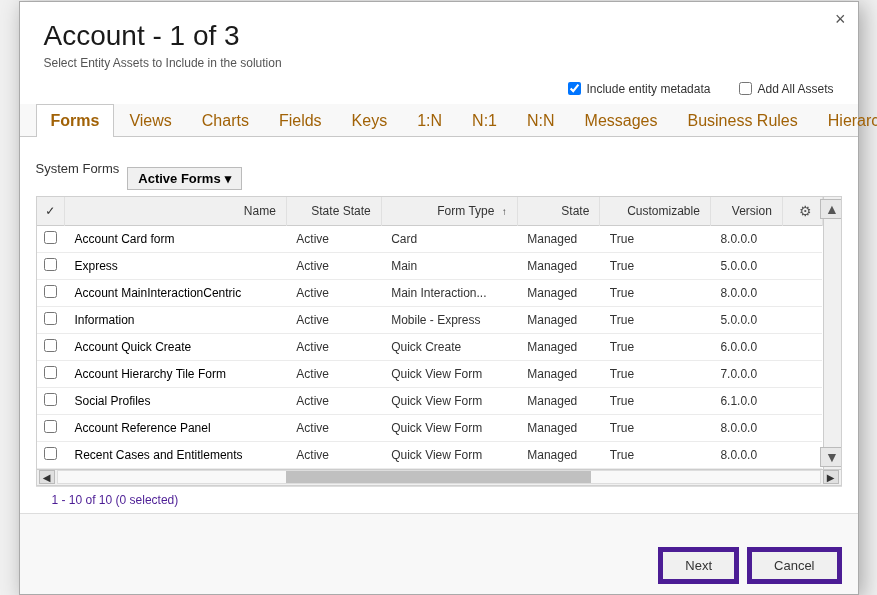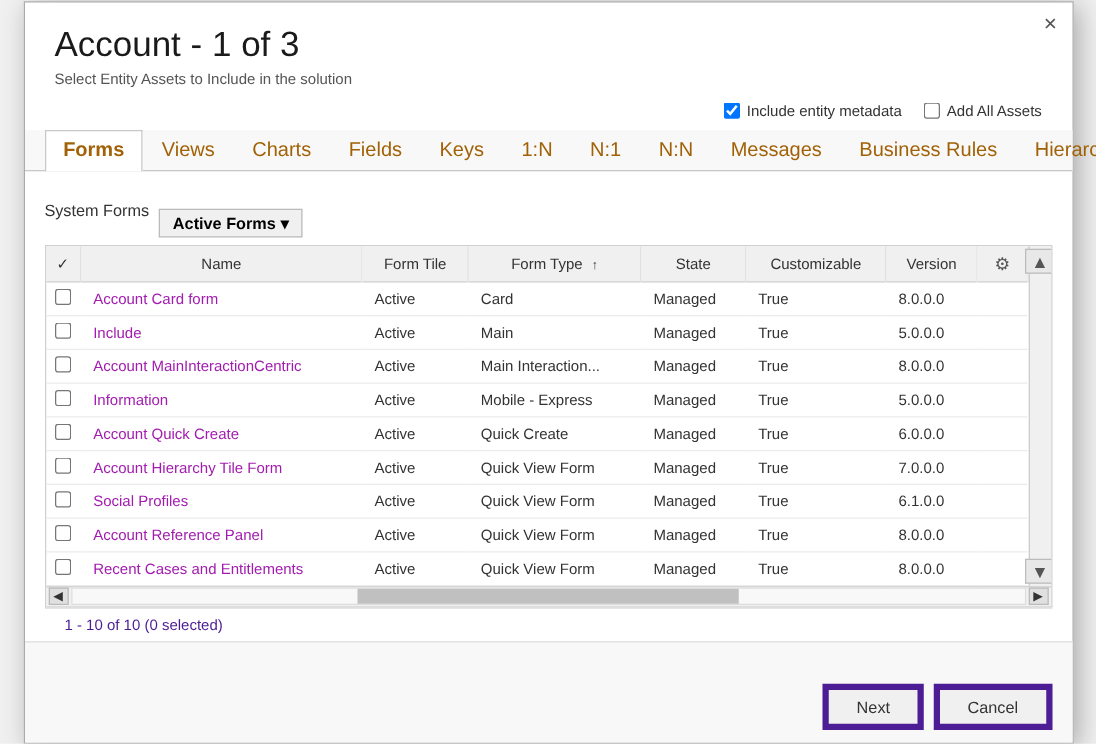--- a/index.html
+++ b/index.html
@@ -43,21 +43,21 @@
       color: #1a1a1a;
       margin-bottom: 4px;
     }
     .dialog-subtitle {
       font-size: 12px;
       color: #555;
     }
     .dialog-options {
       display: flex;
       align-items: center;
-      gap: 18px;
+      gap: 29px;
       padding: 4px 24px 8px 24px;
       justify-content: flex-end;
     }
     .checkbox-label {
       display: flex;
       align-items: center;
       gap: 5px;
       font-size: 12px;
       color: #333;
       cursor: pointer;
@@ -163,39 +163,39 @@
       width: calc(100% - 18px);
       border-collapse: collapse;
       font-size: 12px;
     }
     thead tr {
       background: #f0f0f0;
       border-bottom: 1px solid #ccc;
     }
     th {
       padding: 6px 10px;
-      text-align: center;
+      text-align: right;
       font-weight: 500;
       color: #333;
       white-space: nowrap;
       border-right: 1px solid #e0e0e0;
       position: relative;
     }
     th:first-child { width: 28px; padding: 6px; text-align: center; }
     th.sortable { cursor: pointer; }
     .sort-indicator { margin-left: 4px; font-size: 10px; }
     td {
       padding: 5px 10px;
       border-bottom: 1px solid #ebebeb;
       color: #333;
       white-space: nowrap;
     }
     td:first-child { text-align: center; width: 28px; padding: 5px 6px; }
     .row-link {
-      color: #a21caf;
+      color: #000000;
       cursor: pointer;
       text-decoration: none;
     }
     .hscroll-bar {
       height: 16px;
       background: #f0f0f0;
       border-top: 1px solid #ccc;
       display: flex;
       align-items: center;
       padding: 0 2px;
@@ -308,42 +308,42 @@
       </button>
     </div>
 
     <div class="table-container">
       <div class="table-wrapper">
         <table>
           <thead>
             <tr>
               <th>✓</th>
               <th>Name</th>
-              <th>Form Tile</th>
+              <th>State State</th>
               <th class="sortable">Form Type <span class="sort-indicator">↑</span></th>
               <th>State</th>
               <th>Customizable</th>
               <th>Version</th>
               <th><span class="th-gear">⚙</span></th>
             </tr>
           </thead>
           <tbody id="table-body">
           <tr>
                 <td><input type="checkbox" style=""></td>
                 <td><a class="row-link" href="#">Account Card form</a></td>
                 <td>Active</td>
                 <td>Card</td>
                 <td>Managed</td>
                 <td>True</td>
                 <td>8.0.0.0</td>
                 <td></td>
               </tr>
               <tr>
                 <td><input type="checkbox" style=""></td>
-                <td><a class="row-link" href="#">Include</a></td>
+                <td><a class="row-link" href="#">Express</a></td>
                 <td>Active</td>
                 <td>Main</td>
                 <td>Managed</td>
                 <td>True</td>
                 <td>5.0.0.0</td>
                 <td></td>
               </tr>
               <tr>
                 <td><input type="checkbox" style=""></td>
                 <td><a class="row-link" href="#">Account MainInteractionCentric</a></td>

